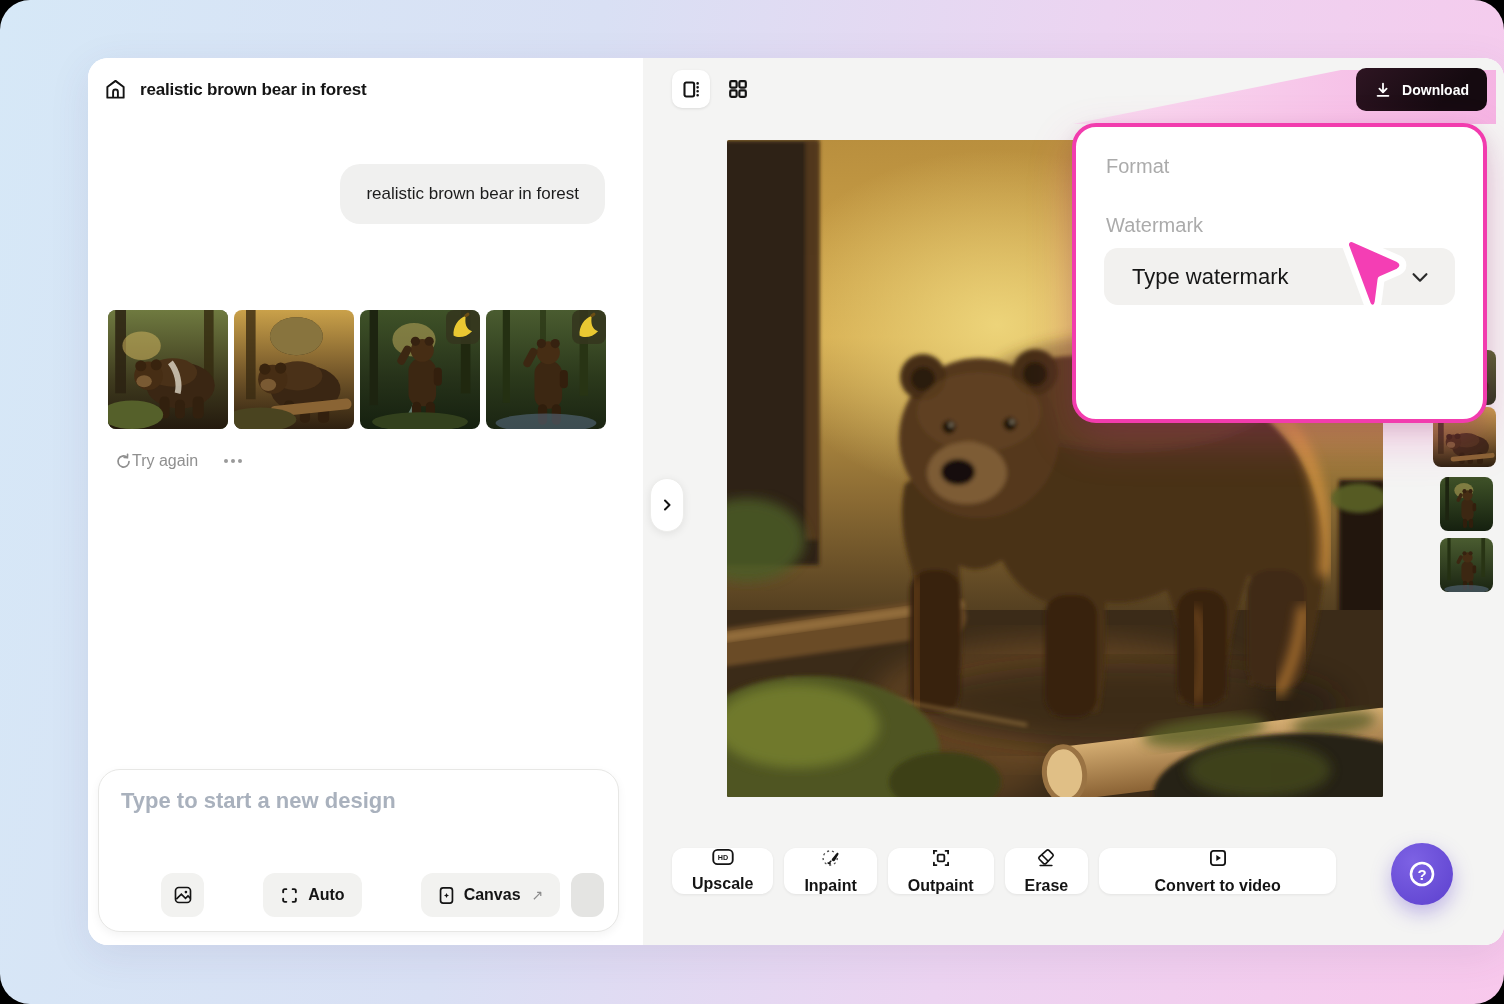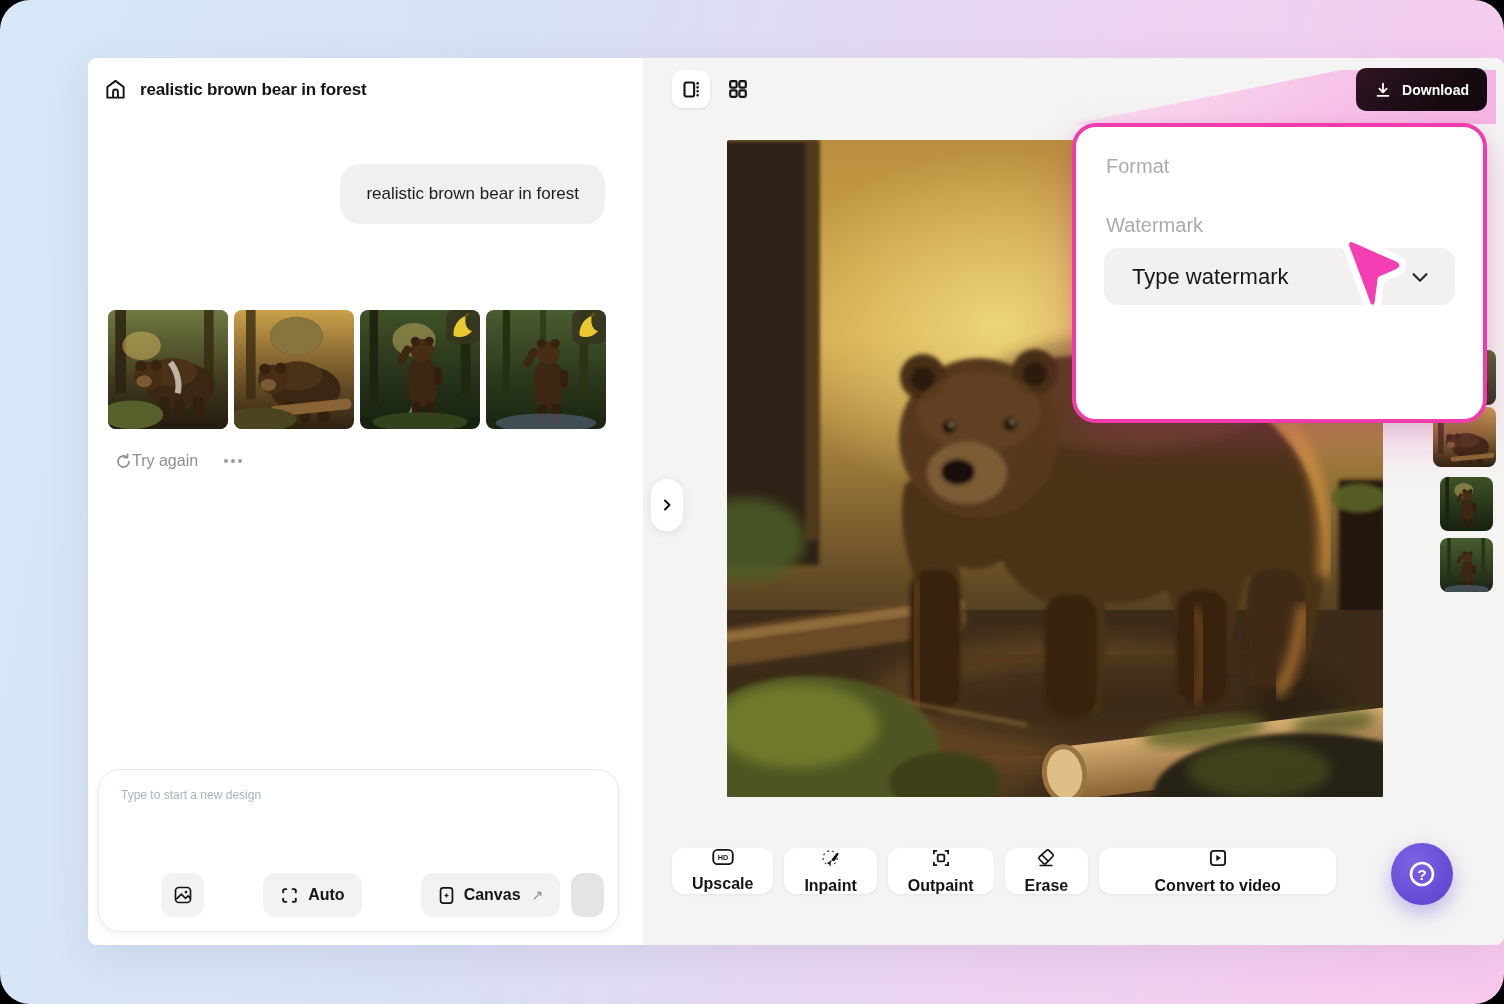--- a/index.html
+++ b/index.html
@@ -1,39 +1,39 @@
 <!DOCTYPE html>
 <html><head>
 <meta charset="utf-8">
 <style>
   html,body{margin:0;padding:0;background:#000;}
   *{box-sizing:border-box;font-family:"Liberation Sans",sans-serif;}
   .page{position:relative;width:1504px;height:1004px;border-radius:30px;overflow:hidden;
         background:linear-gradient(100deg,#d6e8f7 0%,#d9e0f4 36%,#ecd4f1 66%,#f8c8ec 100%);}
-  .app-card{position:absolute;left:88px;top:58px;right:0;bottom:59px;border-radius:9px;
+  .app-card{position:absolute;left:88px;top:58px;right:0;bottom:59px;border-radius:20px;
             overflow:hidden;display:flex;background:#fff;box-shadow:0 10px 40px rgba(80,60,120,.10);}
   
   .left-panel{position:relative;width:555px;background:#fff;flex:none;}
   .lp-header{position:absolute;left:16px;top:20px;display:flex;align-items:center;gap:13px;}
   .lp-title{font-size:17px;font-weight:700;color:#141414;letter-spacing:-.2px;}
   .bubble{position:absolute;top:106px;right:38px;background:#f0f0ef;border-radius:20px;
           padding:20px 26px;font-size:17px;color:#1c1c1c;}
   .thumbs{position:absolute;left:20px;top:252px;display:flex;gap:6px;}
   .thumb{position:relative;width:120px;height:119px;border-radius:8px;overflow:hidden;flex:none;}
   .thumb svg{display:block;width:100%;height:100%;}
   .badge{position:absolute;top:0;right:0;width:34px;height:34px;border-radius:8px;
          background:rgba(52,54,30,.88);display:flex;align-items:center;justify-content:center;}
   .tryagain-row{position:absolute;left:27px;top:394px;display:flex;align-items:center;gap:26px;}
   .tryagain{display:flex;align-items:center;gap:0;color:#8f8f8f;font-size:16px;cursor:pointer;}
   .dots{display:flex;gap:3px;}
   .dots i{width:4px;height:4px;border-radius:50%;background:#9a9a9a;}
   .composer{position:absolute;left:10px;right:24px;bottom:13px;height:163px;background:#fff;
             border:1px solid #e7e7e5;border-radius:22px;box-shadow:0 3px 10px rgba(0,0,0,.05);}
   .composer-input{position:absolute;left:20px;top:16px;right:20px;height:58px;border:0;outline:0;
-            resize:none;font-size:12px;color:#1c1c1c;background:transparent;}
+            resize:none;font-size:22px;color:#1c1c1c;background:transparent;font-weight:bold;}
   .composer-input::placeholder{color:#a9b1bd;}
   .composer-row{position:absolute;left:14px;right:14px;bottom:14px;display:flex;align-items:center;gap:11px;}
   .c-btn{height:44px;border-radius:12px;background:#f2f2f0;border:0;display:flex;align-items:center;
          justify-content:center;gap:9px;padding:0 17px;font-size:16px;font-weight:600;color:#141414;cursor:pointer;margin-left:48px;}
   .c-btn.icon-only{width:50px;padding:0;}
   .ext-arrow{color:#8c8c8c;font-size:14px;font-weight:400;margin-left:2px;}
   .send-pill{margin-left:auto;width:36px;height:44px;border-radius:12px;background:#e4e4e2;border:0;}
   .expand-btn{position:absolute;left:562px;top:420px;width:34px;height:54px;border-radius:17px;
               background:#fff;border:1px solid #ededeb;box-shadow:0 2px 8px rgba(0,0,0,.08);
               display:flex;align-items:center;justify-content:center;z-index:6;cursor:pointer;}

